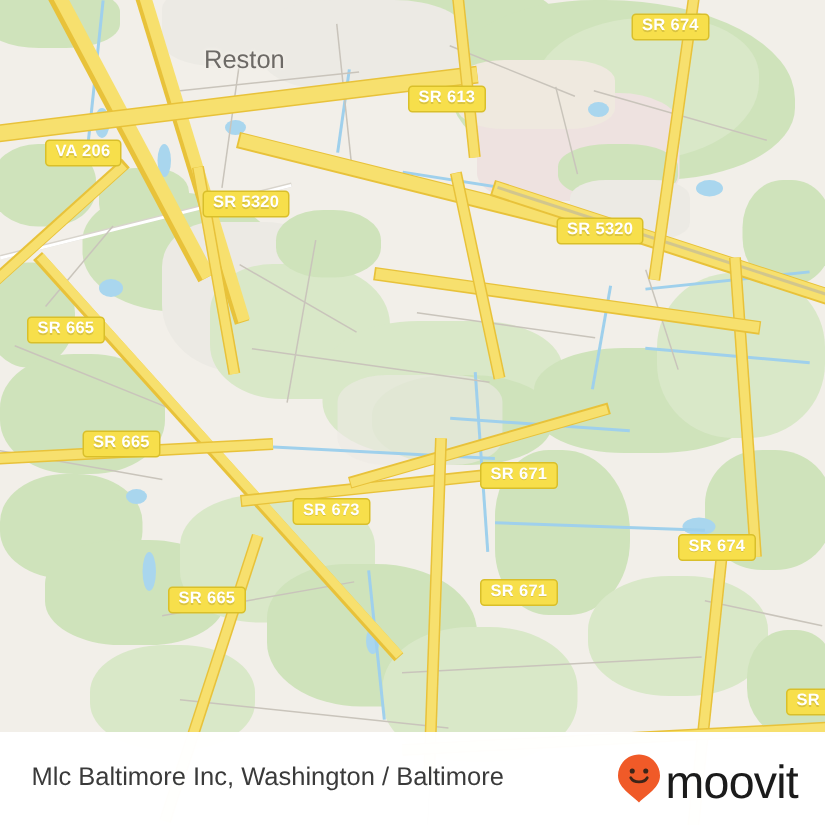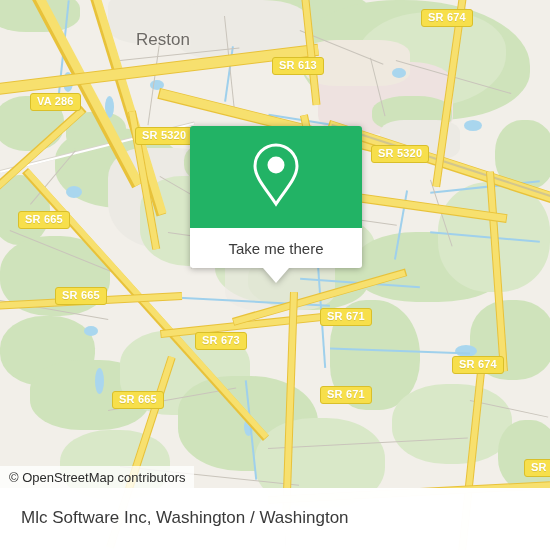--- a/index.html
+++ b/index.html
@@ -270,49 +270,45 @@
       <div class="road hw" style="left:301px;top:116px;width:6px;height:140px;transform:rotate(-12deg);"></div>
     </div>
 
     <div class="layer">
       <div class="place-label" style="left:136px;top:30px;">Reston</div>
     </div>
 
     <div class="layer">
       <div class="shield" style="left:421px;top:9px;">SR 674</div>
       <div class="shield" style="left:272px;top:57px;">SR 613</div>
-      <div class="shield" style="left:30px;top:93px;">VA 286</div>
+      <div class="shield" style="left:30px;top:93px;">VA 206</div>
       <div class="shield" style="left:135px;top:127px;">SR 5320</div>
       <div class="shield" style="left:371px;top:145px;">SR 5320</div>
       <div class="shield" style="left:18px;top:211px;">SR 665</div>
       <div class="shield" style="left:55px;top:287px;">SR 665</div>
       <div class="shield" style="left:320px;top:308px;">SR 671</div>
       <div class="shield" style="left:195px;top:332px;">SR 673</div>
       <div class="shield" style="left:452px;top:356px;">SR 674</div>
       <div class="shield" style="left:320px;top:386px;">SR 671</div>
       <div class="shield" style="left:112px;top:391px;">SR 665</div>
       <div class="shield" style="left:524px;top:459px;">SR 6</div>
     </div>
 
-    <div class="popup">
-      <div class="popup-head">
-        <span>
-          <svg width="56" height="70" viewBox="0 0 56 70" aria-hidden="true">
-            <path d="M28 5 C16.4 5 7 14.4 7 26 C7 38 19 50 28 64 C37 50 49 38 49 26 C49 14.4 39.6 5 28 5 Z" fill="none" stroke="#ffffff" stroke-width="3"></path>
-            <circle cx="28" cy="25" r="8.5" fill="#ffffff"></circle>
-          </svg>
-        </span>
-      </div>
-      <div class="popup-body">
-        <span>Take me there</span>
-      </div>
-      <div class="popup-tail"></div>
-    </div>
-
-    <div class="attrib">© OpenStreetMap contributors</div>
+
   </div>
 
   <div class="footer">
     <div class="footer-veil"></div>
-    <div class="footer-title">Mlc Software Inc, Washington / Washington</div>
+    <div class="footer-title">Mlc Baltimore Inc, Washington / Baltimore</div>
+    <div class="brand">
+      <span>
+        <svg width="30" height="34" viewBox="0 0 30 34" aria-hidden="true">
+          <path d="M15 1 C7.3 1 1 7.3 1 15 C1 23 9 27 15 33 C21 27 29 23 29 15 C29 7.3 22.7 1 15 1 Z" fill="#f05a28"></path>
+          <circle cx="10.5" cy="12" r="1.7" fill="#3d2418"></circle>
+          <circle cx="19.5" cy="12" r="1.7" fill="#3d2418"></circle>
+          <path d="M9.5 16.5 C11.5 20.2 18.5 20.2 20.5 16.5" fill="none" stroke="#3d2418" stroke-width="1.8" stroke-linecap="round"></path>
+        </svg>
+      </span>
+      <span class="brand-word">moovit</span>
+    </div>
   </div>
 
 </div>
 
 </body></html>

